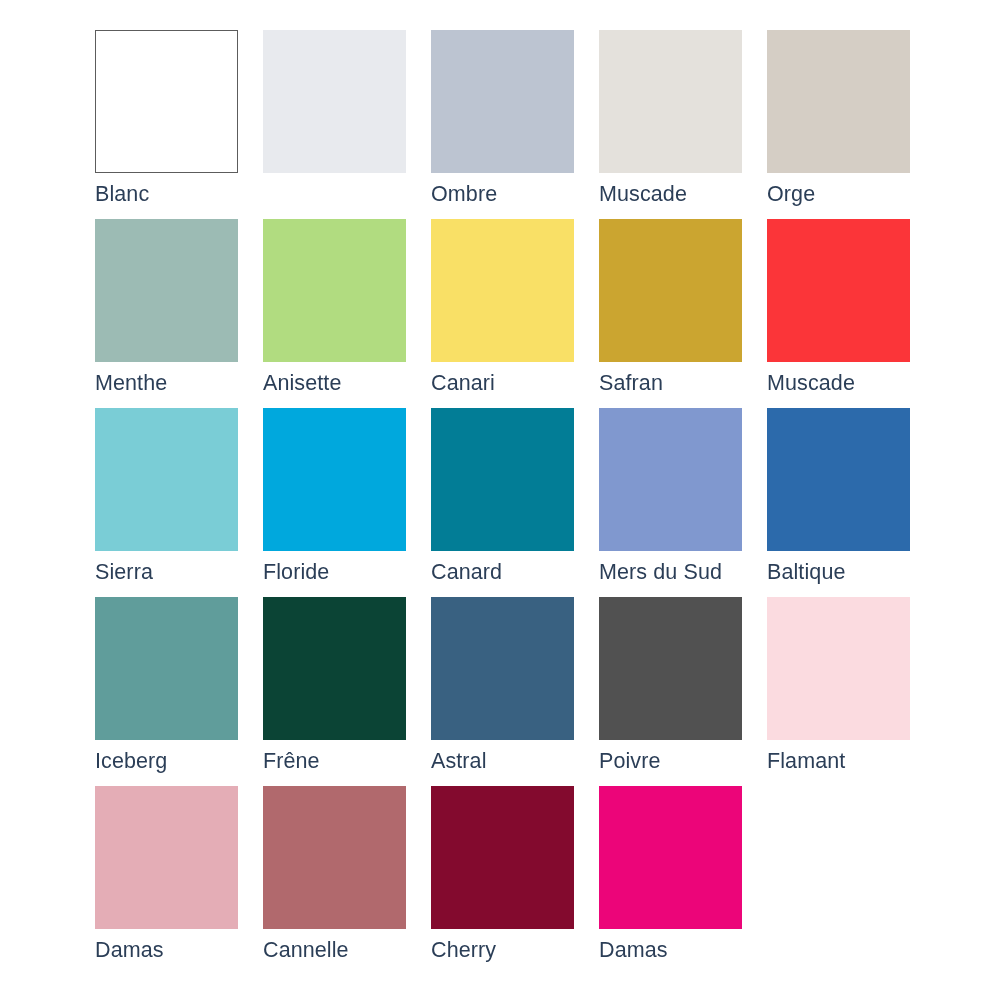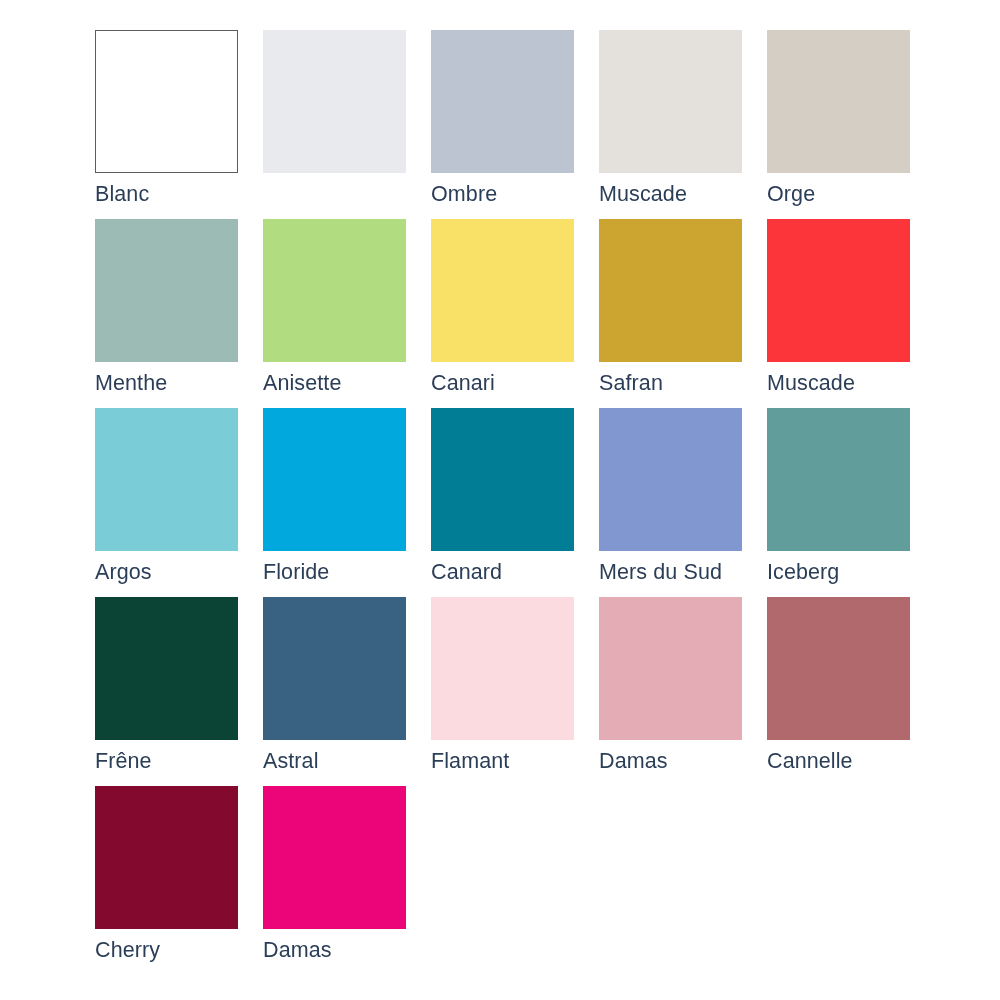--- a/index.html
+++ b/index.html
@@ -103,45 +103,53 @@
       <div class="swatch-cell">
         <div class="swatch-chip" style="background-color: rgb(203, 165, 48);"></div>
         <div class="swatch-label">Safran</div>
       </div>
       <div class="swatch-cell">
         <div class="swatch-chip" style="background-color: rgb(251, 53, 57);"></div>
         <div class="swatch-label">Muscade</div>
       </div>
       <div class="swatch-cell">
         <div class="swatch-chip" style="background-color: rgb(122, 205, 214);"></div>
-        <div class="swatch-label">Argos</div>
+        <div class="swatch-label">Sierra</div>
       </div>
       <div class="swatch-cell">
         <div class="swatch-chip" style="background-color: rgb(0, 168, 221);"></div>
         <div class="swatch-label">Floride</div>
       </div>
       <div class="swatch-cell">
         <div class="swatch-chip" style="background-color: rgb(2, 125, 150);"></div>
         <div class="swatch-label">Canard</div>
       </div>
       <div class="swatch-cell">
         <div class="swatch-chip" style="background-color: rgb(128, 152, 207);"></div>
         <div class="swatch-label">Mers du Sud</div>
       </div>
       <div class="swatch-cell">
+        <div class="swatch-chip" style="background-color: rgb(44, 106, 171);"></div>
+        <div class="swatch-label">Baltique</div>
+      </div>
+      <div class="swatch-cell">
         <div class="swatch-chip" style="background-color: rgb(96, 157, 155);"></div>
         <div class="swatch-label">Iceberg</div>
       </div>
       <div class="swatch-cell">
         <div class="swatch-chip" style="background-color: rgb(11, 68, 53);"></div>
         <div class="swatch-label">Frêne</div>
       </div>
       <div class="swatch-cell">
         <div class="swatch-chip" style="background-color: rgb(57, 97, 129);"></div>
         <div class="swatch-label">Astral</div>
+      </div>
+      <div class="swatch-cell">
+        <div class="swatch-chip" style="background-color: rgb(81, 81, 81);"></div>
+        <div class="swatch-label">Poivre</div>
       </div>
       <div class="swatch-cell">
         <div class="swatch-chip" style="background-color: rgb(251, 219, 224);"></div>
         <div class="swatch-label">Flamant</div>
       </div>
       <div class="swatch-cell">
         <div class="swatch-chip" style="background-color: rgb(228, 173, 182);"></div>
         <div class="swatch-label">Damas</div>
       </div>
       <div class="swatch-cell">

